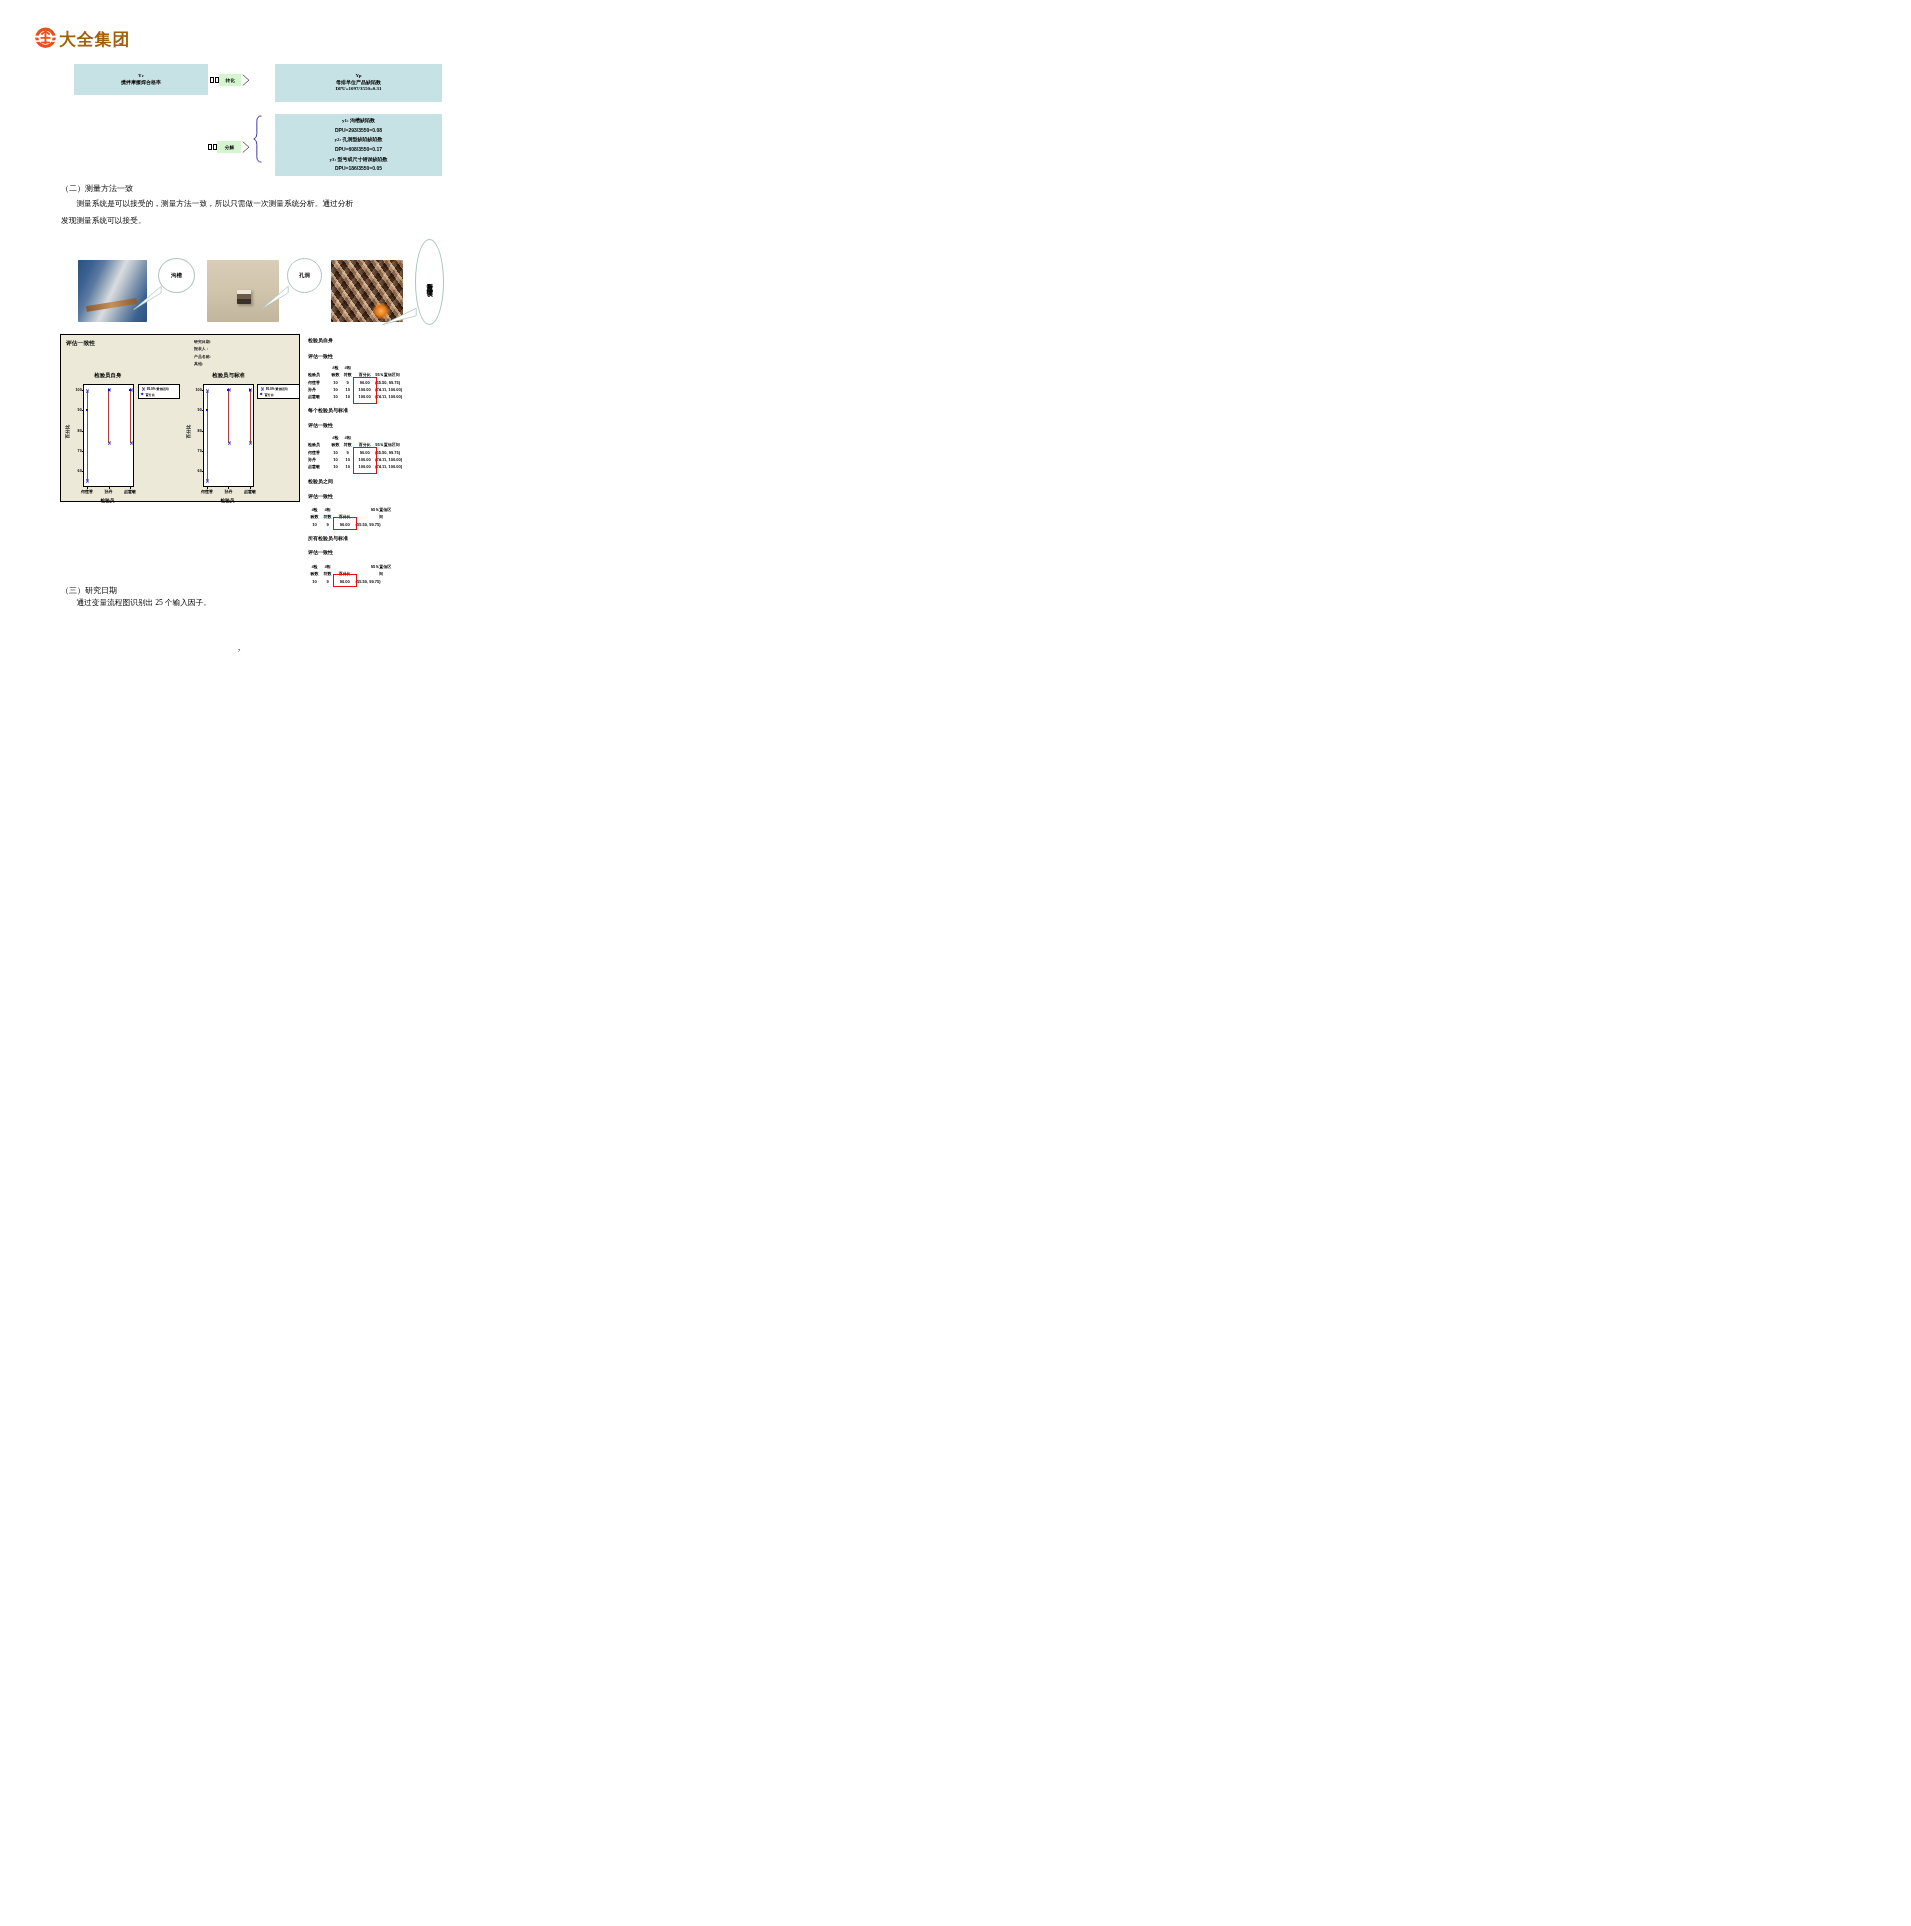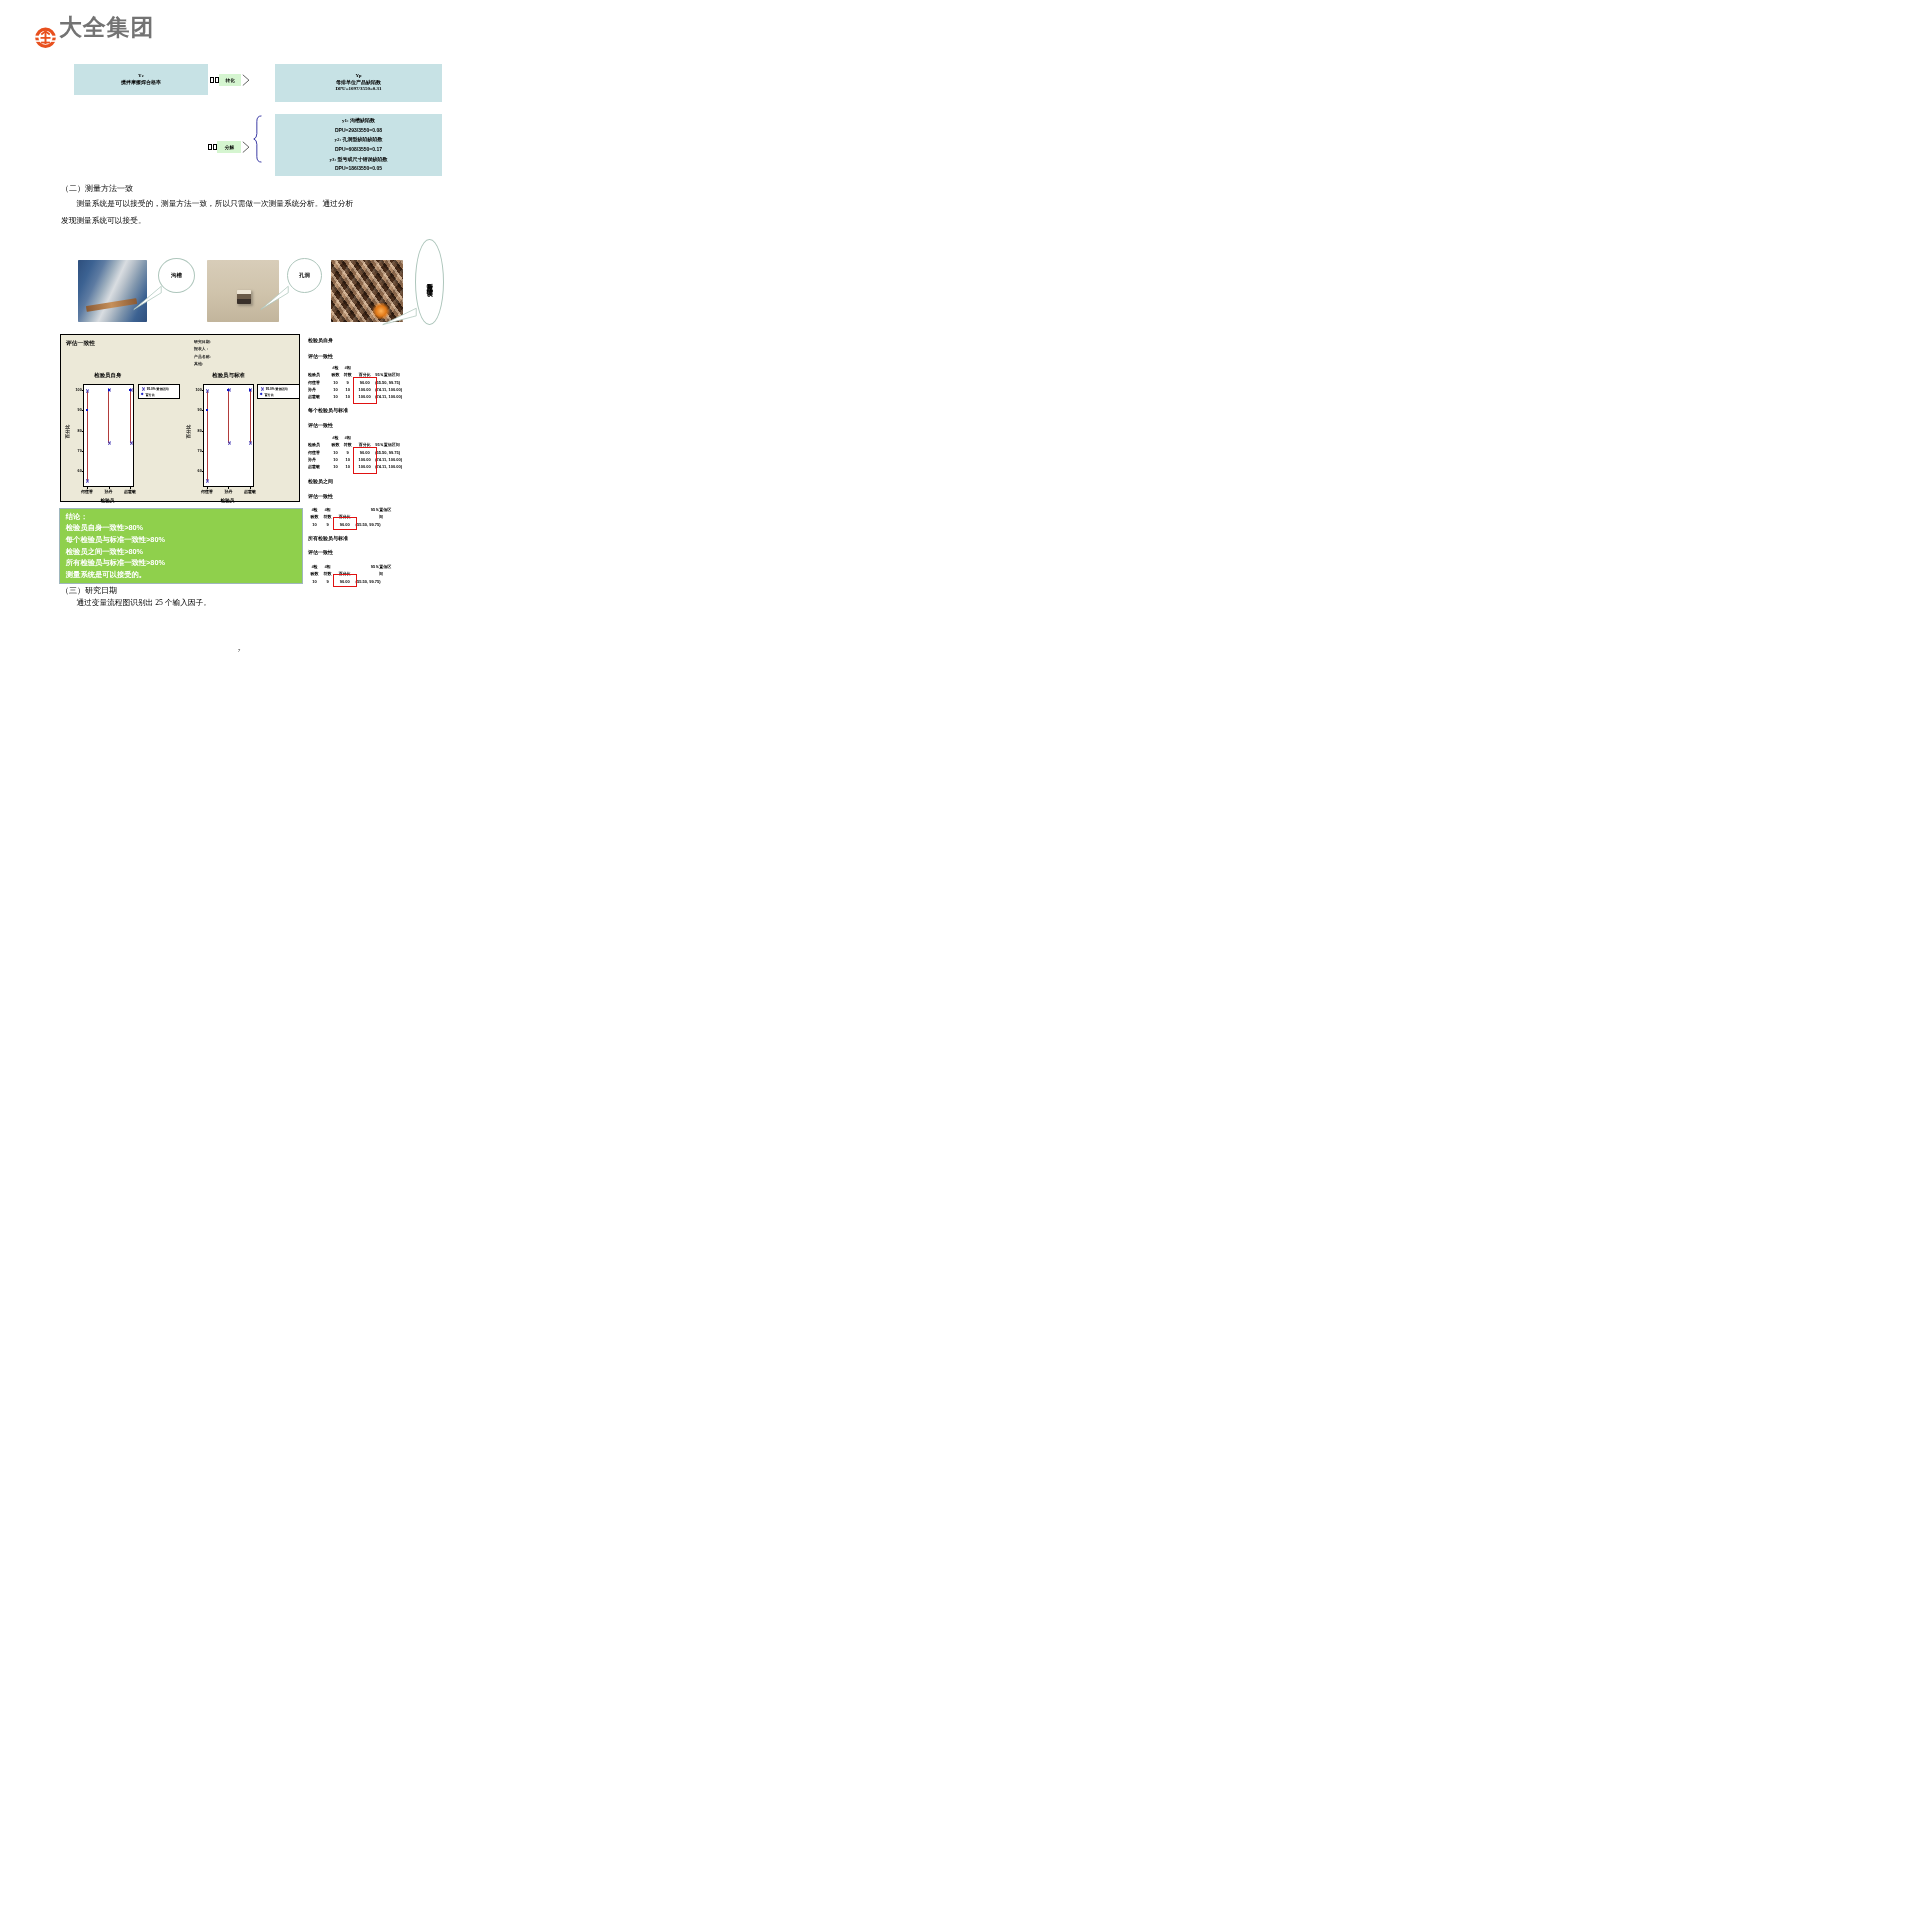--- a/index.html
+++ b/index.html
@@ -66,21 +66,21 @@
 
   <svg class="abs" style="left:35px;top:27px" width="21" height="21.6" viewBox="0 0 54 56">
     <circle cx="27" cy="28" r="22.5" fill="none" stroke="#e8501e" stroke-width="8.5"></circle>
     <rect x="0" y="22.5" width="54" height="5" fill="#fff"></rect>
     <rect x="0" y="34.5" width="54" height="4" fill="#fff"></rect>
     <path d="M16,19.5 L27,11 L38,19.5" stroke="#e8501e" stroke-width="4.5" fill="none"></path>
     <rect x="24.5" y="13" width="5" height="31" fill="#e8501e"></rect>
     <rect x="14" y="26" width="26" height="4.5" fill="#e8501e"></rect>
     <rect x="15.5" y="38" width="23" height="4.5" fill="#e8501e"></rect>
   </svg>
-  <div class="abs" style="left:59px;top:12px;font-size:23px;font-weight:bold;color:#737373;letter-spacing:0.8px;">大全集团</div>
+  <div class="abs" style="left:59px;top:28px;font-size:17px;font-weight:bold;color:#a16207;letter-spacing:0.8px;">大全集团</div>
 
   <div class="abs cyanbox" style="left:74px;top:64px;width:134px;height:31px;font-size:5px;line-height:6.5px;">
     <span>Yc</span>
     <span>搅拌摩擦焊合格率</span>
   </div>
 
   <div class="abs arrowgrp" style="left:210px;top:74px;height:12.3px;">
     <span class="tofu"></span>
     <span class="tofu"></span>
     <span class="glabel" style="width:21.6px;height:11.6px;">转化</span>
@@ -393,27 +393,19 @@
             <span class="scell c">10</span>
             <span class="scell c">9</span>
             <span class="scell c">90.00</span>
             <span class="scell">(55.50, 99.75)</span>
           </div>
       </div>
     </div>
     <div class="redbox" style="left:25px;top:239px;width:21.6px;height:10.8px;"></div>
   </div>
 
-  <div class="abs concl" style="left:59px;top:508px;width:230px;height:70px;">
-    <div>结论：</div>
-    <div>检验员自身一致性&gt;80%</div>
-    <div>每个检验员与标准一致性&gt;80%</div>
-    <div>检验员之间一致性&gt;80%</div>
-    <div>所有检验员与标准一致性&gt;80%</div>
-    <div>测量系统是可以接受的。</div>
-  </div>
 
   <div class="abs h2x" style="left:61px;top:585px;">（三）研究日期</div>
   <div class="abs para" style="left:61px;top:594px;width:382px;">通过变量流程图识别出 25 个输入因子。</div>
 
   <div class="pagenum" style="top:648px;">7</div>
 </div>
 
 
 </body></html>

